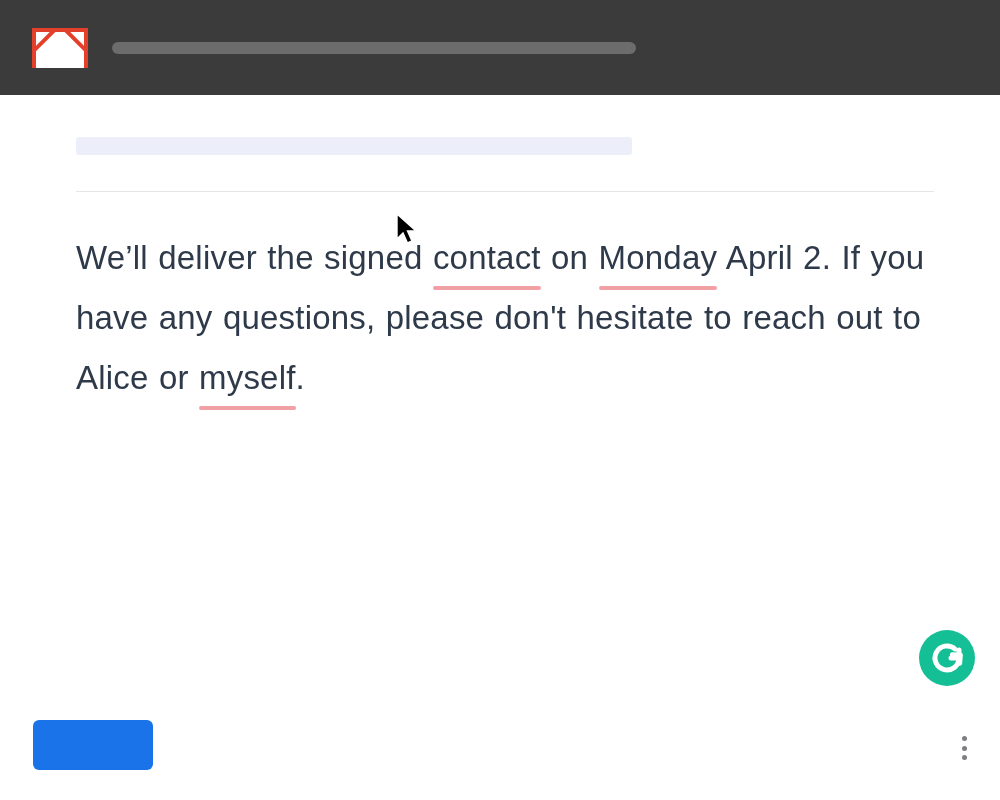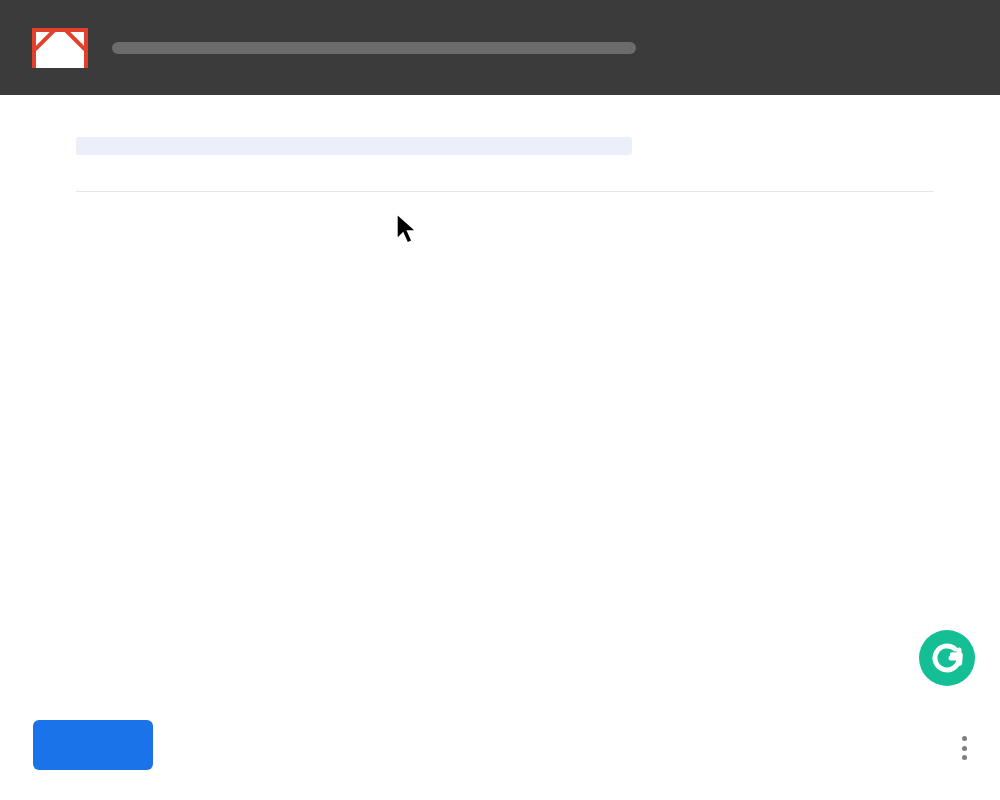--- a/index.html
+++ b/index.html
@@ -146,20 +146,23 @@
     </div>
   </div>
   <div class="header-placeholder"></div>
 </div>
 
 <div class="content">
 
   <div class="subject-placeholder"></div>
   <div class="divider"></div>
 
+  <div class="body-text">
+    <span>We’ll deliver the signed </span><span class="ul-red">contact</span><span> on </span><span class="ul-red">Monday</span><span> April 2. If you have any questions, please don't hesitate to reach out to Alice or </span><span class="ul-red">myself</span><span>.</span>
+  </div>
 
   <div class="cursor">
     <svg width="24" height="34" viewBox="0 0 24 34">
       <path d="M1 1 L1 26 L7 20 L11.5 30 L16 28 L11.5 18 L20 18 Z" fill="#000" stroke="#fff" stroke-width="1.4"></path>
     </svg>
   </div>
 
 </div>
 
 <div class="send-button">

